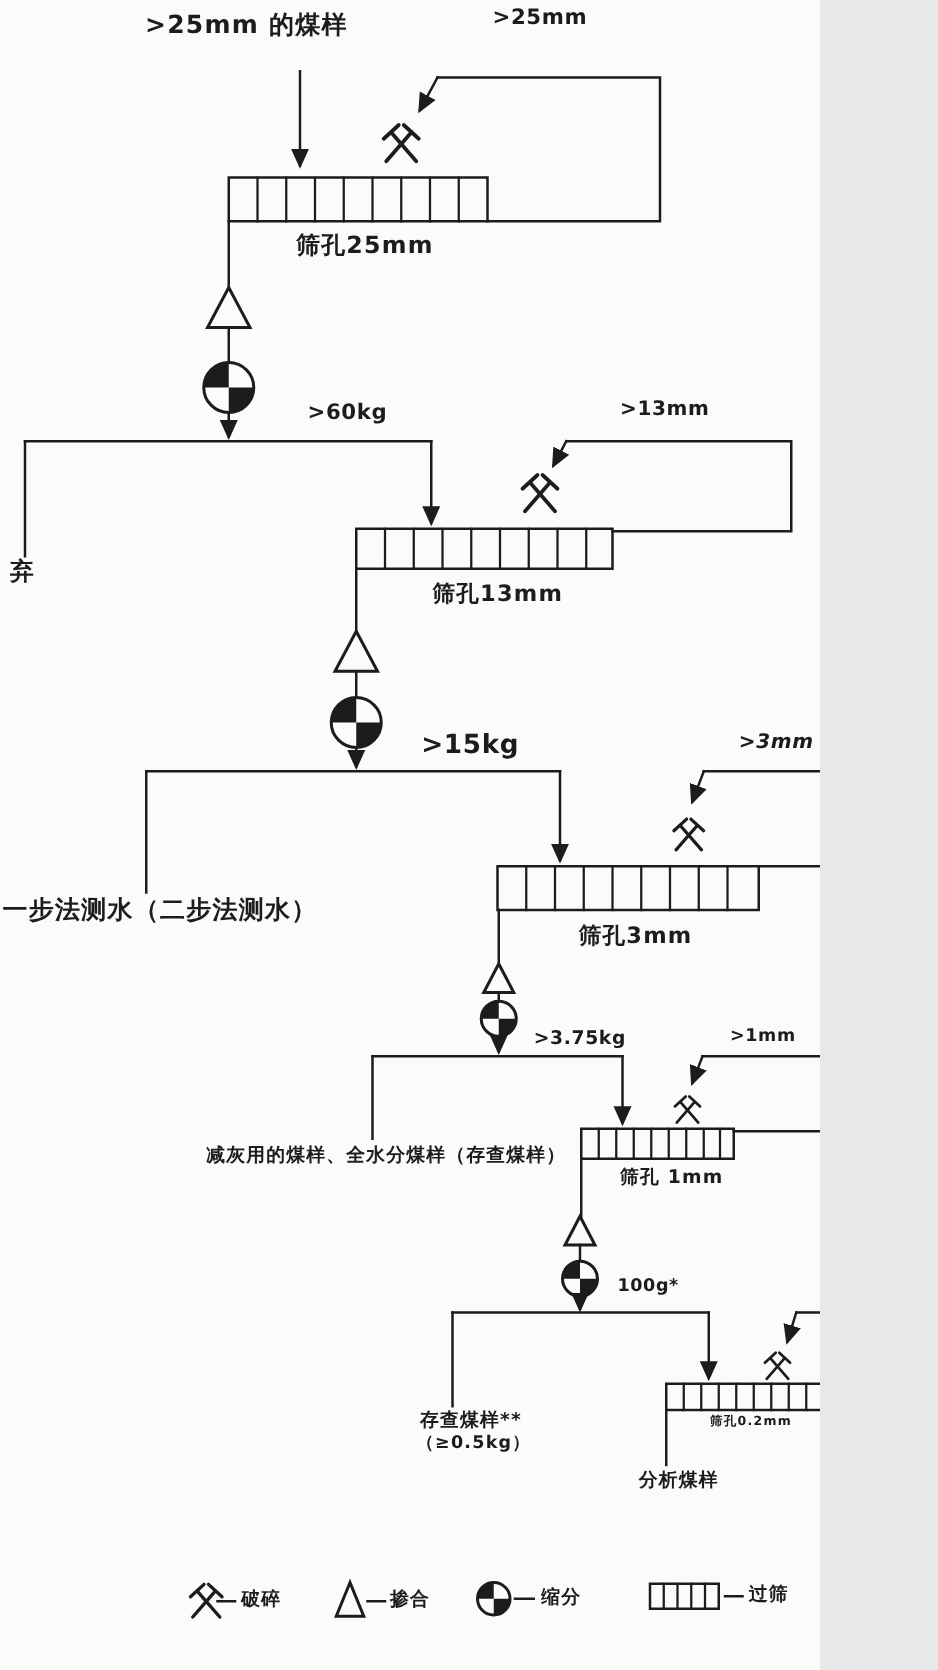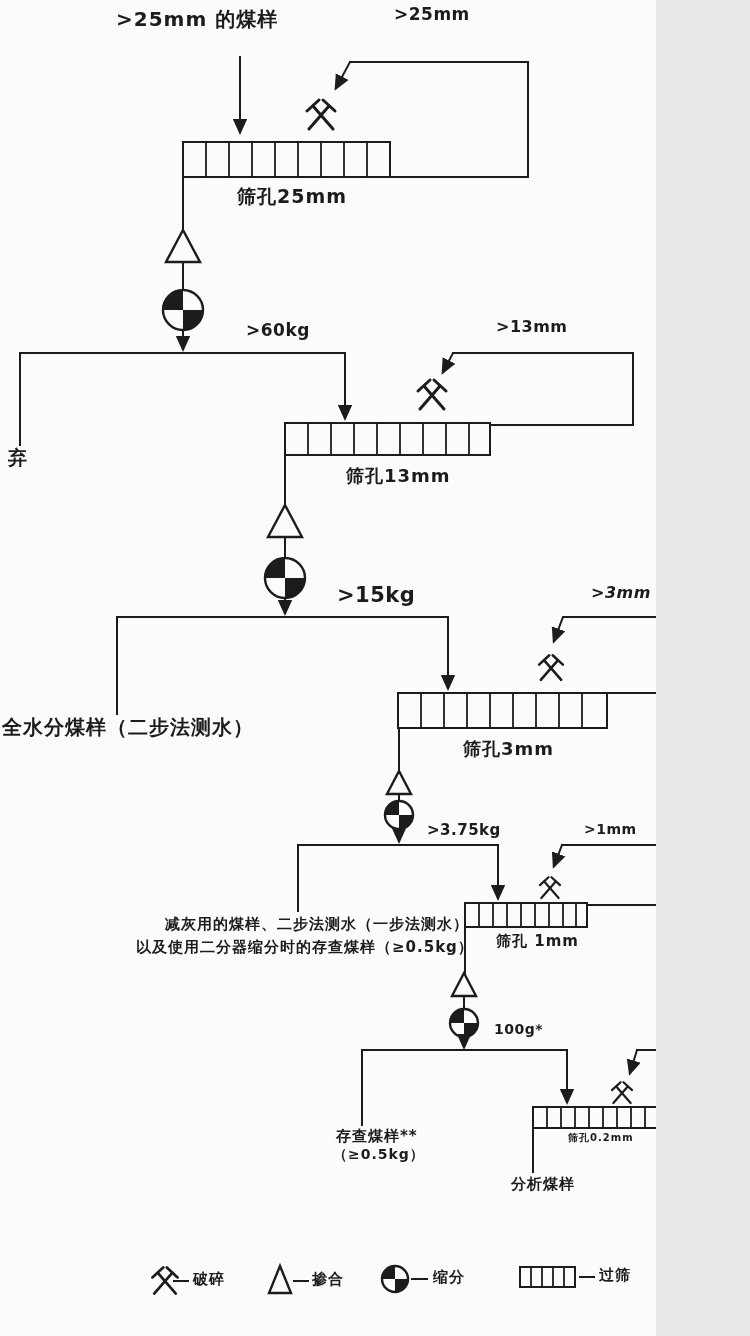--- a/index.html
+++ b/index.html
@@ -150,27 +150,26 @@
 
   <div class="lbl" style="left:116px;top:8px;font-size:20px;">&gt;25mm 的煤样</div>
   <div class="lbl num" style="left:394px;top:5px;font-size:17px;">&gt;25mm</div>
   <div class="lbl" style="left:237px;top:186px;font-size:19px;">筛孔25mm</div>
   <div class="lbl num" style="left:246px;top:321px;font-size:17px;">&gt;60kg</div>
   <div class="lbl" style="left:8px;top:447px;font-size:19px;">弃</div>
 
   <div class="lbl num" style="left:496px;top:318px;font-size:16px;">&gt;13mm</div>
   <div class="lbl" style="left:346px;top:466px;font-size:18px;">筛孔13mm</div>
   <div class="lbl num" style="left:337px;top:583px;font-size:21px;">&gt;15kg</div>
-  <div class="lbl" style="left:2px;top:716px;font-size:20px;">全水分煤样（二步法测水）</div>
+  <div class="lbl" style="left:2px;top:716px;font-size:20px;">一步法测水（二步法测水）</div>
 
   <div class="lbl num" style="left:591px;top:584px;font-size:16px;font-style:italic;">&gt;3mm</div>
   <div class="lbl" style="left:463px;top:739px;font-size:18px;">筛孔3mm</div>
   <div class="lbl num" style="left:427px;top:822px;font-size:15px;">&gt;3.75kg</div>
-  <div class="lbl" style="left:165px;top:916px;font-size:15px;">减灰用的煤样、二步法测水（一步法测水）</div>
-  <div class="lbl" style="left:136px;top:939px;font-size:15px;">以及使用二分器缩分时的存查煤样（≥0.5kg）</div>
+  <div class="lbl" style="left:165px;top:916px;font-size:15px;">减灰用的煤样、全水分煤样（存查煤样）</div>
 
   <div class="lbl num" style="left:584px;top:821px;font-size:14px;">&gt;1mm</div>
   <div class="lbl" style="left:496px;top:933px;font-size:15px;">筛孔 1mm</div>
   <div class="lbl num" style="left:494px;top:1021px;font-size:14px;">100g*</div>
   <div class="lbl" style="left:336px;top:1128px;font-size:15px;">存查煤样**</div>
   <div class="lbl" style="left:333px;top:1146px;font-size:14px;">（≥0.5kg）</div>
 
   <div class="lbl num" style="left:657px;top:1024px;font-size:14px;">&gt;0.2mm</div>
   <div class="lbl" style="left:568px;top:1132px;font-size:10px;">筛孔0.2mm</div>
   <div class="lbl" style="left:511px;top:1176px;font-size:15px;">分析煤样</div>

